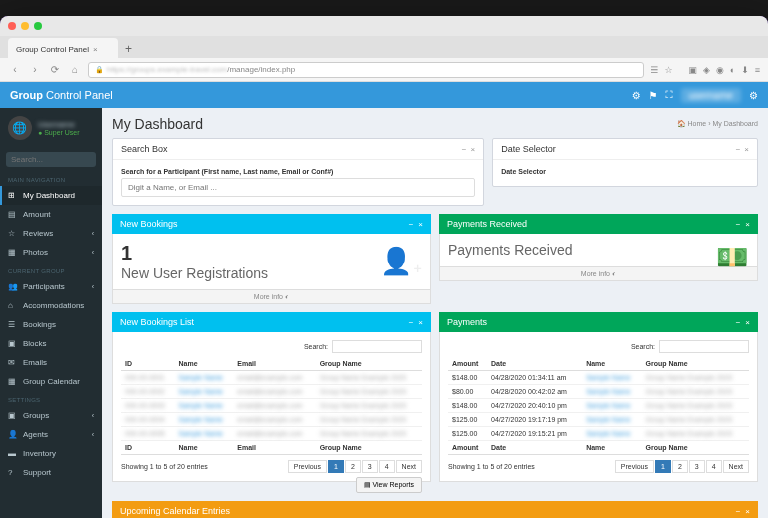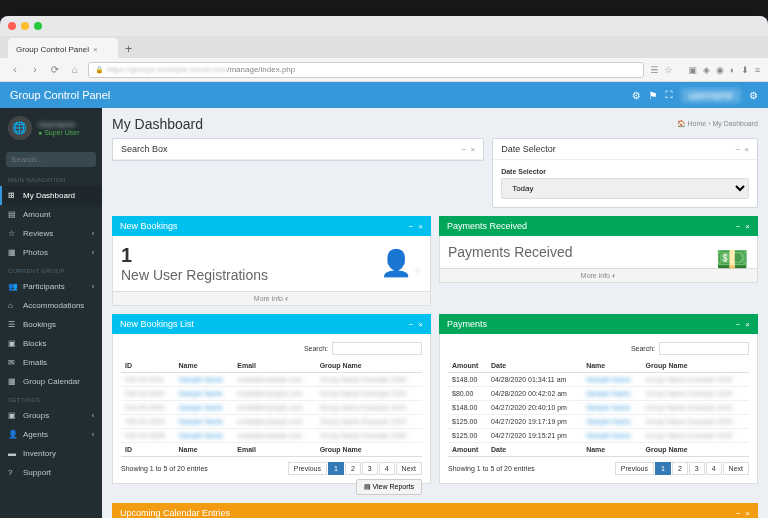--- a/index.html
+++ b/index.html
@@ -12,21 +12,21 @@
 .tab{background:#f5f5f5;height:20px;padding:3px 20px 0 8px;border-radius:4px 4px 0 0;font-size:8px;display:flex;align-items:center;gap:4px;margin-right:2px}
 .tab .x{color:#888}
 .newtab{width:18px;height:18px;display:flex;align-items:center;justify-content:center;color:#666;font-size:12px}
 .urlbar{height:24px;background:#f5f5f5;border-bottom:1px solid #ddd;display:flex;align-items:center;padding:0 8px;gap:6px}
 .navbtn{width:14px;color:#888;font-size:10px;text-align:center}
 .url{flex:1;background:#fff;border:1px solid #ccc;border-radius:3px;height:16px;display:flex;align-items:center;padding:0 6px;font-size:8px;color:#888}
 .url .lock{margin-right:3px;font-size:7px}
 .url .blur{filter:blur(1.5px);color:#bbb}
 .toolbar-icons{display:flex;gap:6px;color:#888;font-size:9px}
 .appbar{height:26px;background:#3498db;display:flex;align-items:center;padding:0 10px;color:#fff}
-.brand{font-size:11px}.brand b{font-weight:normal}
+.brand{font-size:11px}.brand b{font-weight:bold}
 .appbar-right{margin-left:auto;display:flex;gap:8px;align-items:center;font-size:10px}
 .userpill{background:rgba(255,255,255,.2);border-radius:3px;padding:2px 8px;filter:blur(2px)}
 .body{flex:1;display:flex;overflow:hidden}
 .sidebar{width:102px;background:#222d32;color:#b8c7ce;display:flex;flex-direction:column;overflow-y:auto}
 .sidebar::-webkit-scrollbar{width:0}
 .userbox{padding:8px;display:flex;align-items:center;gap:6px}
 .avatar{width:24px;height:24px;border-radius:50%;background:#444;display:flex;align-items:center;justify-content:center;font-size:12px;color:#ff4444}
 .userbox .nm{font-size:8px;filter:blur(2px)}
 .userbox .role{font-size:7px;color:#4cae4c}
 .search{margin:4px 6px;background:#374850;border-radius:3px;display:flex;padding:3px 5px}
@@ -212,34 +212,37 @@
    <div class="row">
     <div class="col" style="flex:1.4">
      <div class="box">
       <div class="box-hdr">
                 <span>Search Box</span>
                 <div class="tools">
                   <span>−</span>
                   <span>×</span>
                 </div>
               </div>
+      <div class="box-body">
+       <label>Search for a Participant (First name, Last name, Email or Conf#)</label>
+       <input class="inp" placeholder="Digit a Name, or Email ..." style="">
+      </div>
      </div>
     </div>
     <div class="col">
      <div class="box">
       <div class="box-hdr">
                 <span>Date Selector</span>
                 <div class="tools">
                   <span>−</span>
                   <span>×</span>
                 </div>
               </div>
       <div class="box-body">
        <label>Date Selector</label>
-       <select class="inp"><option>Today</option></select>
       </div>
      </div>
     </div>
    </div>
 
    <div class="row">
     <div class="col blue">
      <div class="panel-hdr">
               <span>New Bookings</span>
               <div class="tools">

